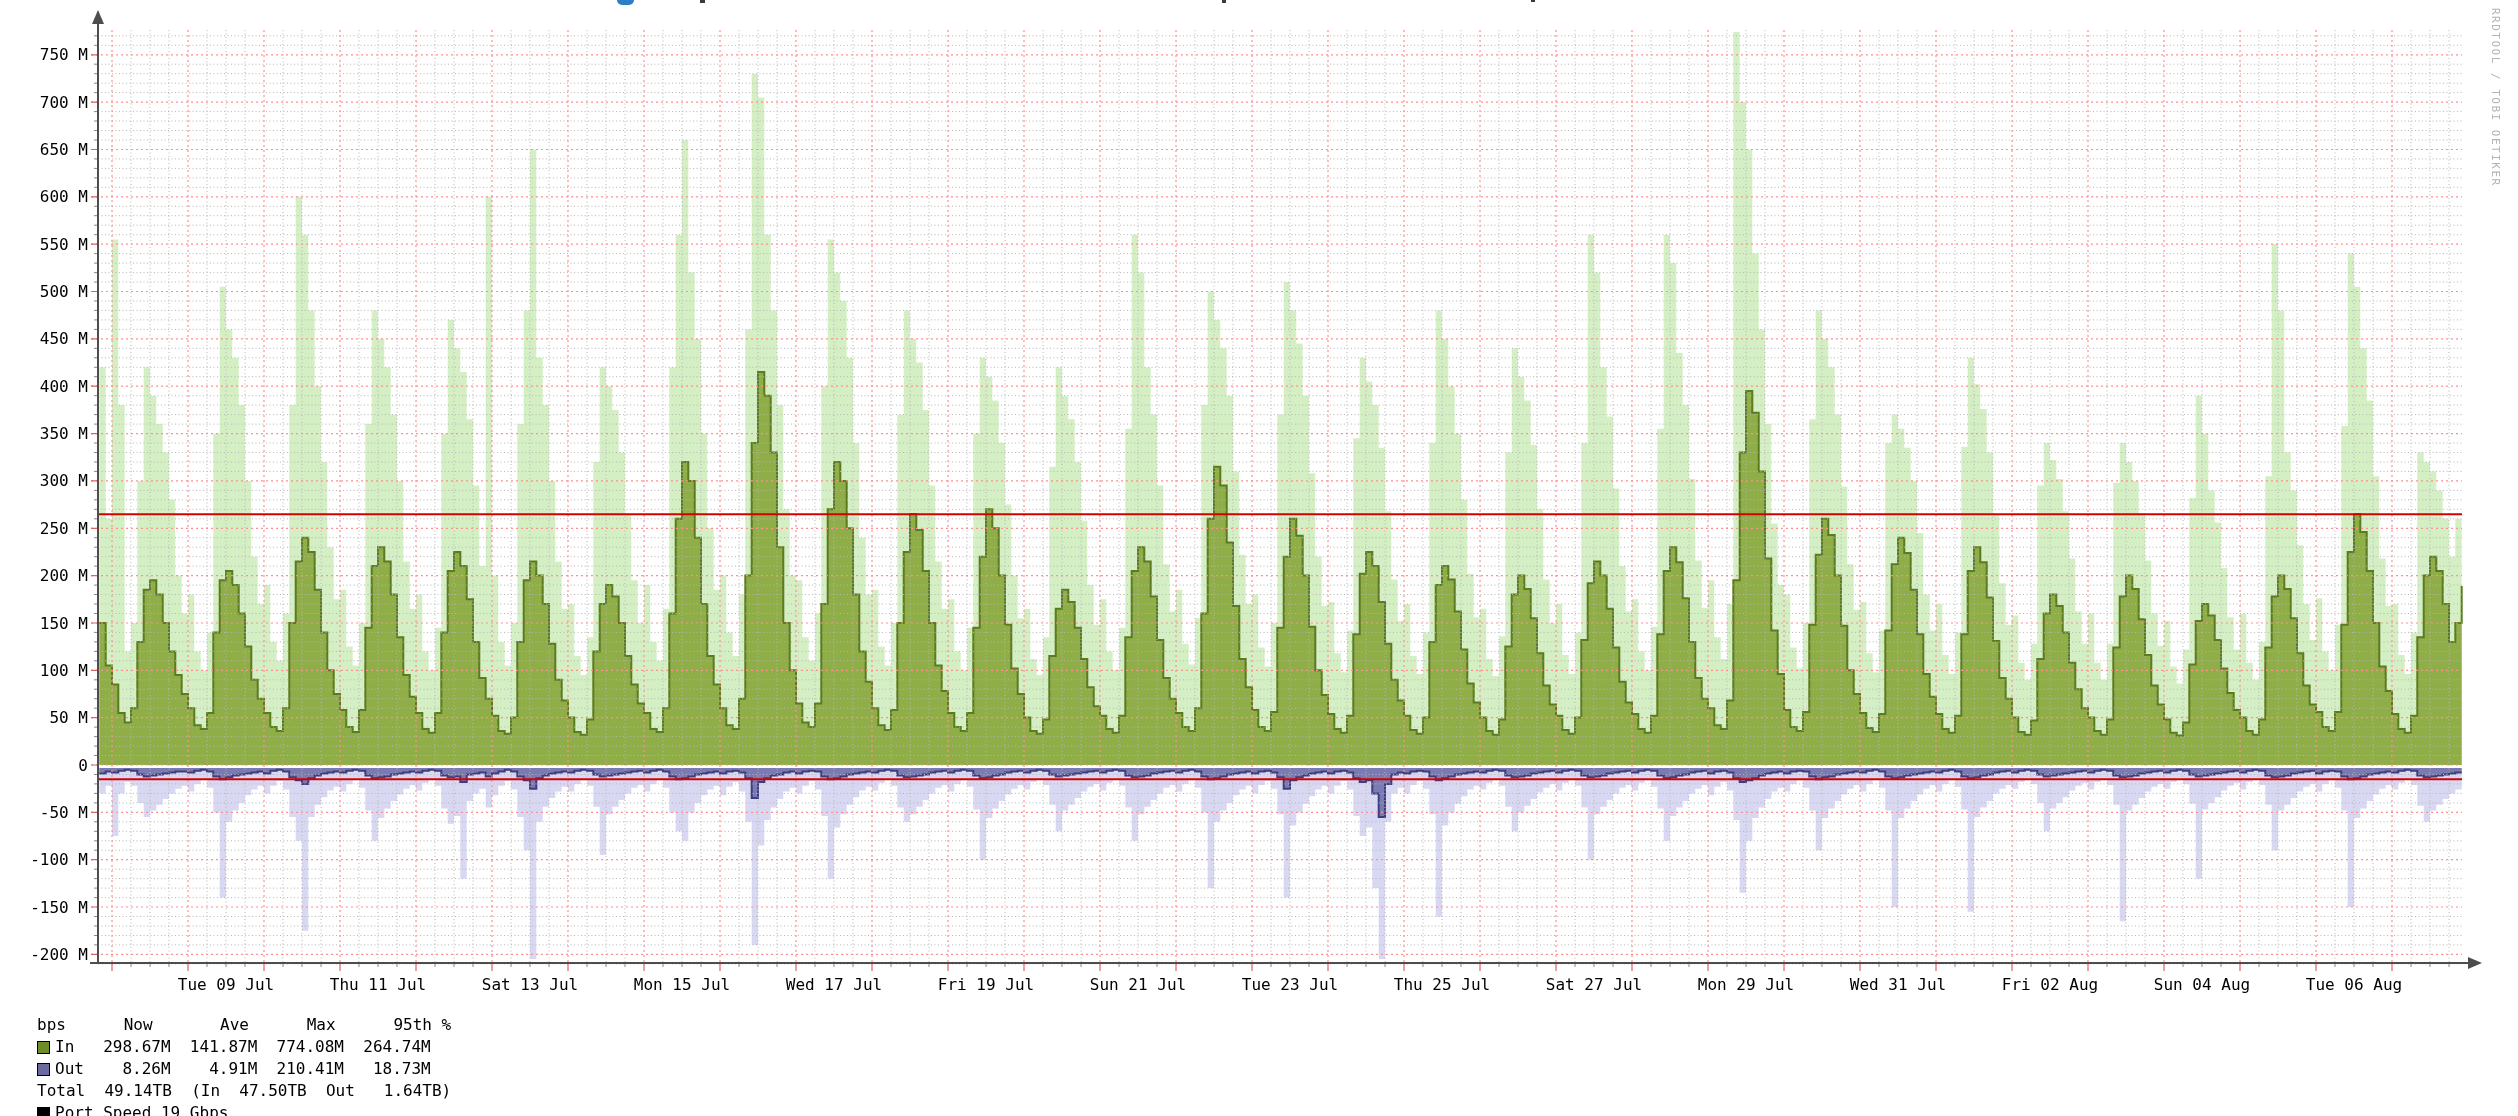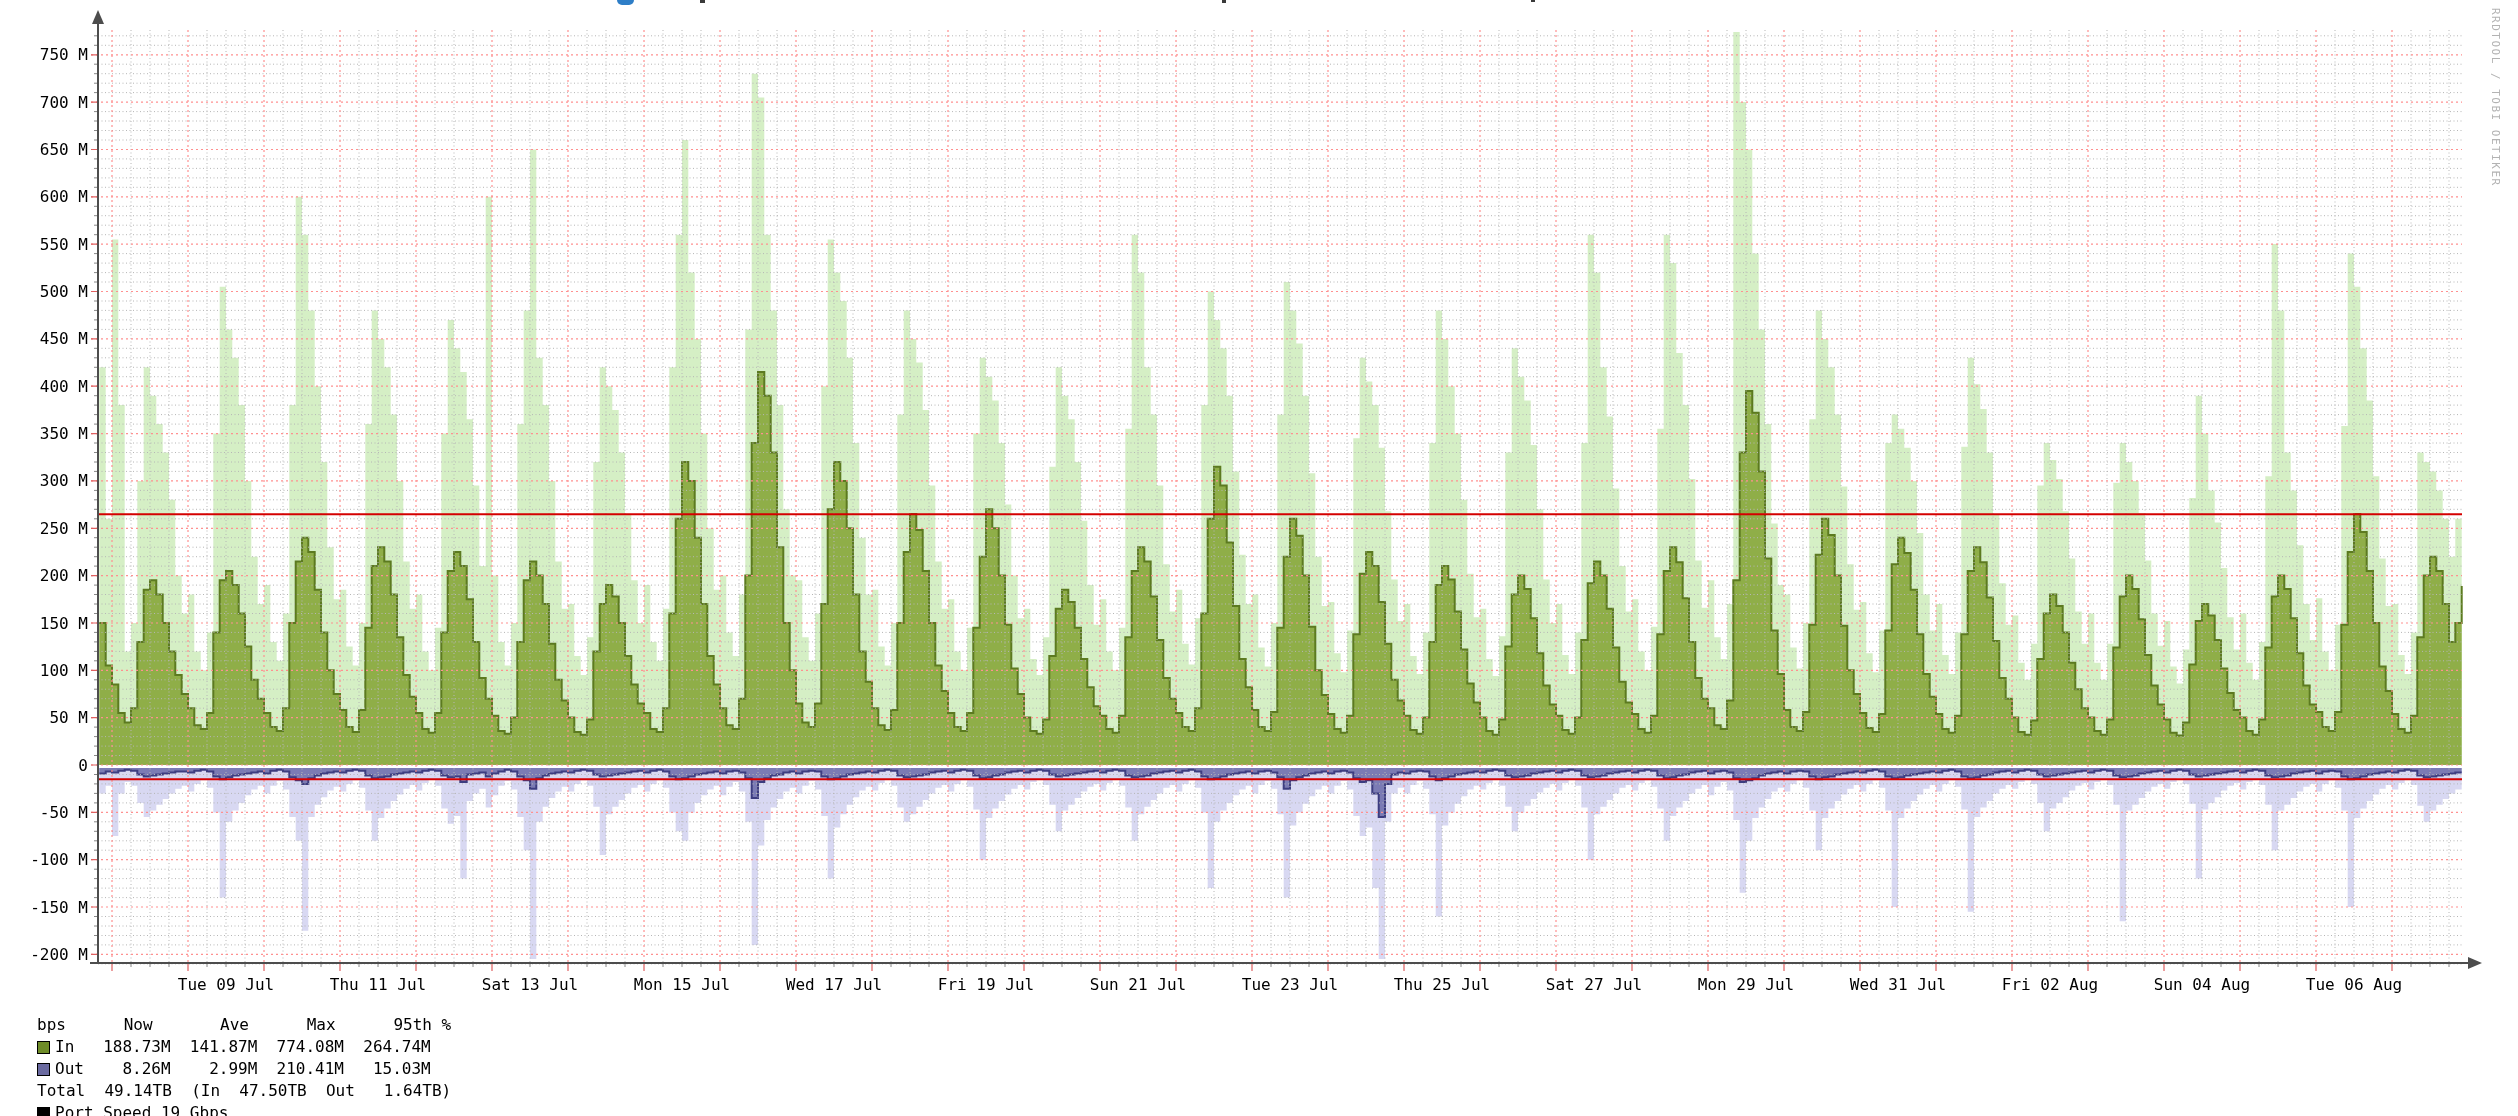--- a/index.html
+++ b/index.html
@@ -85,25 +85,25 @@
       <text x="2354.0" y="990" text-anchor="middle" font-size="16" font-family="DejaVu Sans Mono, Liberation Mono, monospace" fill="#000000">Tue 06 Aug</text>
       <text transform="translate(2492 8) rotate(90)" font-size="11" letter-spacing="1.5" font-family="DejaVu Sans Mono, Liberation Mono, monospace" fill="#b3b3b3">RRDTOOL / TOBI OETIKER</text>
     </svg>
 
   <div class="legend">
     <div class="legend-row">
       <span class="ltext">bps      Now       Ave      Max      95th %</span>
     </div>
     <div class="legend-row">
       <span class="swatch" id="sw-in" style="background: rgb(110, 140, 40);"></span>
-      <span class="ltext">In   188.73M  141.87M  774.08M  264.74M</span>
+      <span class="ltext">In   298.67M  141.87M  774.08M  264.74M</span>
     </div>
     <div class="legend-row">
       <span class="swatch" id="sw-out" style="background: rgb(106, 106, 160);"></span>
-      <span class="ltext">Out    8.26M    2.99M  210.41M   15.03M</span>
+      <span class="ltext">Out    8.26M    4.91M  210.41M   18.73M</span>
     </div>
     <div class="legend-row">
       <span class="ltext">Total  49.14TB  (In  47.50TB  Out   1.64TB)</span>
     </div>
     <div class="legend-row">
       <span class="swatch" id="sw-port" style="background: rgb(0, 0, 0);"></span>
       <span class="ltext">Port Speed 19 Gbps</span>
     </div>
   </div>
 </div>

